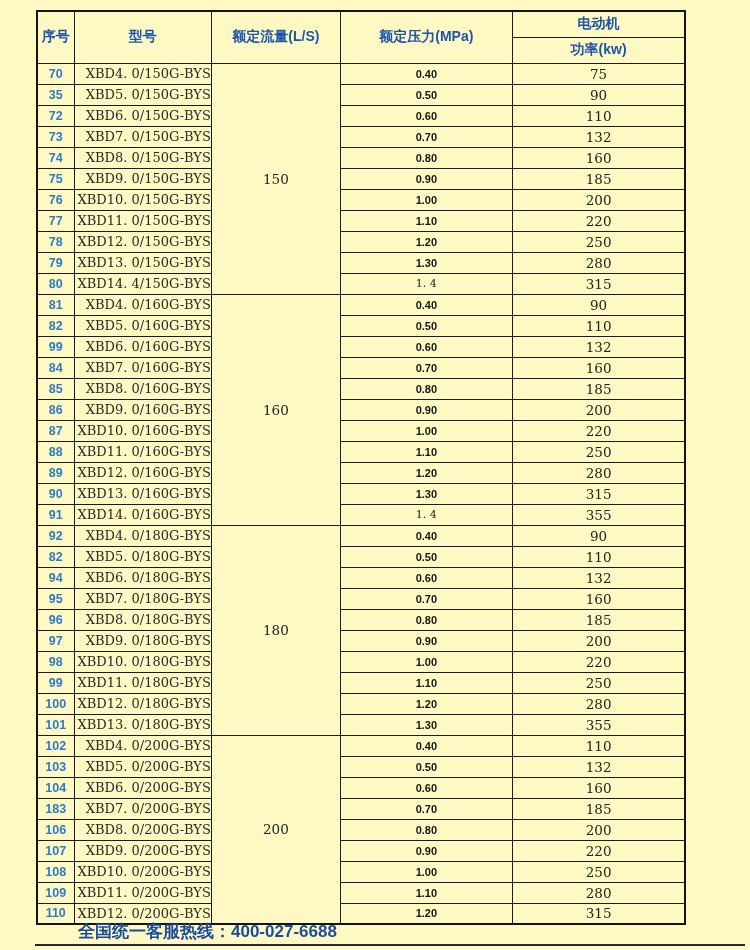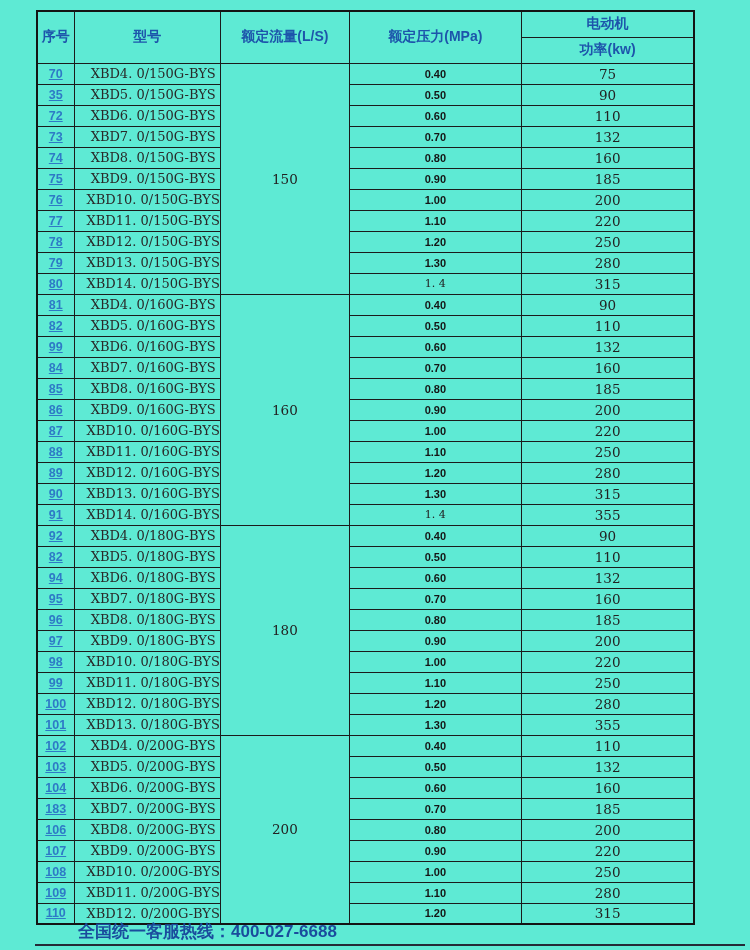--- a/index.html
+++ b/index.html
@@ -1,21 +1,21 @@
 <!DOCTYPE html>
 <html><head>
 <meta charset="utf-8">
 <style>
   * { box-sizing: border-box; margin: 0; padding: 0; }
   html, body { background: #ffffff; }
   .page {
     position: relative;
     width: 750px;
     height: 950px;
-    background: #5eead4;
+    background: #fef9c3;
     overflow: hidden;
     font-family: "Liberation Sans", sans-serif;
   }
   table.spec {
     position: absolute;
     left: 36px;
     top: 10px;
     border-collapse: collapse;
     border: 2px solid #141414;
     table-layout: fixed;
@@ -33,28 +33,27 @@
     color: #1d55ab;
     font-weight: bold;
     font-size: 14px;
     font-family: "Liberation Sans", sans-serif;
   }
   .spec tbody tr { height: 21px; }
   td.c-no {
     color: #2e7ac6;
     font-weight: bold;
     font-size: 12.5px;
-    text-decoration: underline;
   }
   td.c-model {
     font-family: "DejaVu Serif", "Liberation Serif", serif;
     font-size: 13px;
     color: #292929;
-    text-align: center;
-    padding-left: 12px;
+    text-align: right;
+    padding-left: 3px;
   }
   td.c-flow, td.c-power {
     font-family: "DejaVu Serif", "Liberation Serif", serif;
     font-size: 13.5px;
     color: #222222;
   }
   td.c-press {
     font-family: "Liberation Sans", sans-serif;
     font-weight: 700;
     font-size: 11px;
@@ -168,21 +167,21 @@
           <td class="c-power">250</td>
         </tr>
         <tr>
           <td class="c-no">79</td>
           <td class="c-model">XBD13. 0/150G-BYS</td>
           <td class="c-press">1.30</td>
           <td class="c-power">280</td>
         </tr>
         <tr>
           <td class="c-no">80</td>
-          <td class="c-model">XBD14. 0/150G-BYS</td>
+          <td class="c-model">XBD14. 4/150G-BYS</td>
           <td class="c-press serif">1. 4</td>
           <td class="c-power">315</td>
         </tr>
         <tr>
           <td class="c-no">81</td>
           <td class="c-model">XBD4. 0/160G-BYS</td>
           <td class="c-flow" rowspan="11">160</td>
           <td class="c-press">0.40</td>
           <td class="c-power">90</td>
         </tr>

